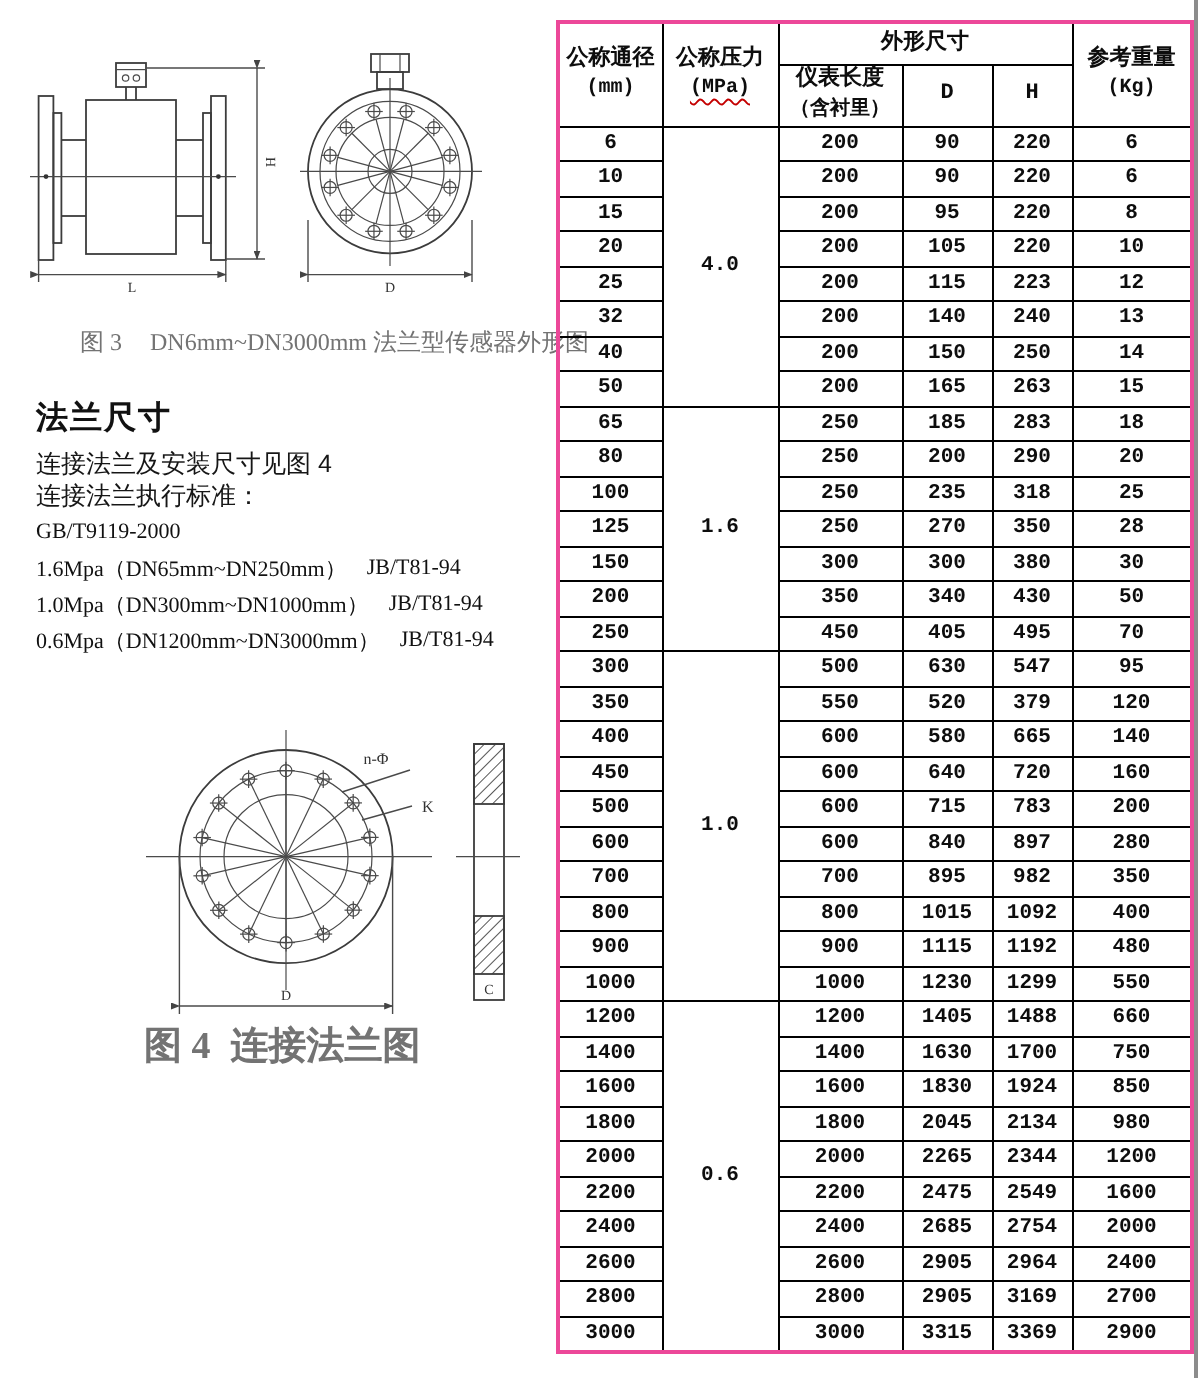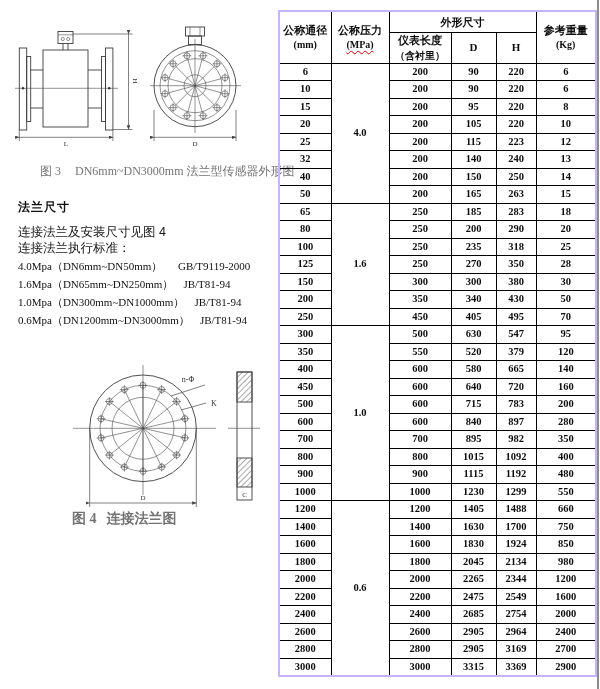--- a/index.html
+++ b/index.html
@@ -7,39 +7,39 @@
     width:600px; height:689px; position:relative; overflow:hidden;
     background:#ffffff; color:#111;
     font-family:"Liberation Sans", sans-serif;
   }
   .scan-edge { position:absolute; top:0; right:1px; width:2px; height:689px; background:#8c8c8c; }
 
   
   .abs { position:absolute; }
   .fig-caption { font-family:"Liberation Serif", serif; font-size:12px; color:#737373; white-space:nowrap; }
   .fig-caption .fig-no { margin-right:14px; }
-  .section-heading { font-size:12px; font-weight:bold; letter-spacing:1px; }
+  .section-heading { font-size:16px; font-weight:bold; letter-spacing:1px; }
   .body-line { font-size:12.5px; color:#161616; white-space:nowrap; }
   .standards { left:18px; top:257px; width:255px; }
   .standards-row { display:flex; align-items:center; height:18px; font-family:"Liberation Serif", serif; font-size:11px; white-space:nowrap; }
   .standards-row .label { min-width:150px; margin-right:10px; }
 
   
   svg { display:block; }
   .draw { stroke:#3c3c3c; stroke-width:0.9; fill:none; }
   .thin { stroke:#4a4a4a; stroke-width:0.6; fill:none; }
   .dim  { stroke:#4a4a4a; stroke-width:0.7; fill:none; }
   .dimtext { font-family:"Liberation Serif", serif; font-size:7px; fill:#333; stroke:none; }
   .leadtext { font-family:"Liberation Serif", serif; font-size:8px; fill:#333; stroke:none; }
 
   
   table.spec { position:absolute; left:278px; top:10px; width:317px;
     border-collapse:collapse; table-layout:fixed;
-    font-family:Liberation Serif, serif; font-weight:bold; color:#0d0d0d;
-    border:2px solid #c4b5fd; }
+    font-family:Liberation Mono, monospace; font-weight:bold; color:#0d0d0d;
+    border:2px solid #ec4899; }
   table.spec th, table.spec td { border:1px solid #000; text-align:center; vertical-align:middle; padding:0; }
   table.spec th { font-size:11px; line-height:1.3; }
   table.spec thead tr:first-child { height:21px; }
   table.spec thead tr:last-child  { height:31px; }
   table.spec td { font-size:10.5px; height:16.5px; line-height:1; }
   .unit { display:block; font-size:10px; margin-top:1px; font-weight:bold; }
   .unit-wavy { text-decoration-line:underline; text-decoration-style:wavy; text-decoration-color:#c40000; text-decoration-thickness:1px; text-underline-offset:2px;text-align:center; }
   td.pressure-cell { vertical-align:top; padding-top:2px; }
 </style>
 </head>
@@ -162,21 +162,20 @@
 <div class="abs fig-caption" style="left:40px; top:163px;">
   <span class="fig-no">图 3</span><span>DN6mm~DN3000mm 法兰型传感器外形图</span>
 </div>
 
 <div class="abs section-heading" style="left:18px; top:199px;">法兰尺寸</div>
 <div class="abs body-line" style="left:18px; top:224px;">连接法兰及安装尺寸见图 4</div>
 <div class="abs body-line" style="left:18px; top:240px;">连接法兰执行标准：</div>
 
 <div class="abs standards">
   <div class="standards-row">
-    <span class="label">4.0Mpa（DN6mm~DN50mm）</span>
     <span>GB/T9119-2000</span>
   </div>
   <div class="standards-row">
     <span class="label">1.6Mpa（DN65mm~DN250mm）</span>
     <span>JB/T81-94</span>
   </div>
   <div class="standards-row">
     <span class="label">1.0Mpa（DN300mm~DN1000mm）</span>
     <span>JB/T81-94</span>
   </div>
@@ -275,21 +274,21 @@
 
   <g>
     <rect class="draw" x="227" y="17" width="15" height="128"></rect>
     <rect x="227" y="17" width="15" height="30" fill="url(#hatch)" stroke="#3c3c3c" stroke-width="0.9"></rect>
     <rect x="227" y="103" width="15" height="29" fill="url(#hatch)" stroke="#3c3c3c" stroke-width="0.9"></rect>
     <line class="thin" x1="218" y1="73.3" x2="250" y2="73.3"></line>
     <text class="dimtext" x="234.5" y="142" text-anchor="middle">C</text>
   </g>
 </svg>
 
-<div class="abs fig-caption" style="left:72px; top:510px; font-size:14px; font-weight:bold;">
+<div class="abs fig-caption" style="left:72px; top:510px; font-size:19px; font-weight:bold;">
   <span class="fig-no" style="margin-right:10px;">图 4</span><span>连接法兰图</span>
 </div>
 
 <table class="spec">
   <colgroup>
     <col style="width:52px">
       <col style="width:58px">
       <col style="width:62px">
     <col style="width:45px">
       <col style="width:40px">

